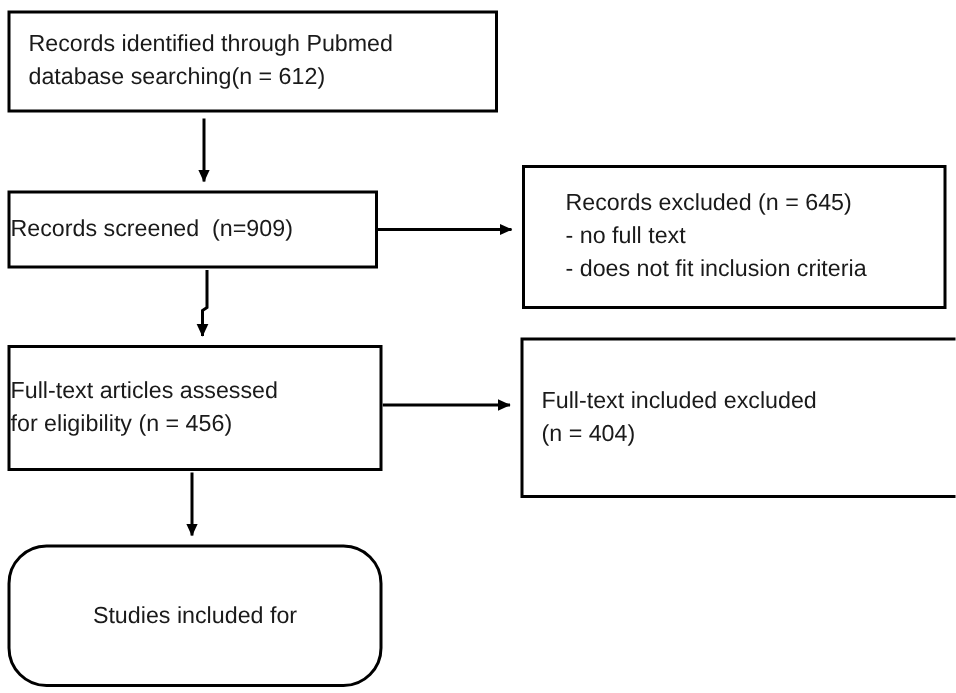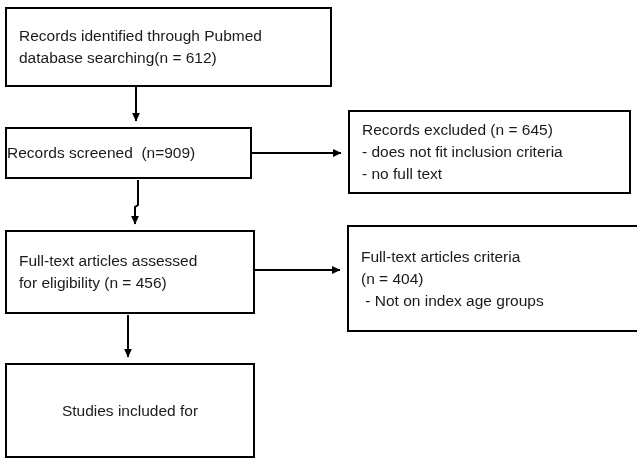--- a/index.html
+++ b/index.html
@@ -31,43 +31,43 @@
     flex-direction: column;
     justify-content: center;
   }
   .box .line {
     font-size: 15.5px;
     line-height: 1.42;
     white-space: pre;
   }
   .align-left { align-items: flex-start; }
   .align-left .line { text-align: left; }
-  .align-center { align-items: center; }
+  .align-center { align-items: center; border-radius: 26px; }
   .align-center .line { text-align: center; }
 
   
   #box-identified {
-    left: 5px; top: 7px; width: 327px; height: 80px;
+    left: 5px; top: 7px; width: 327px; height: 68px;
     padding-left: 12px; padding-right: 8px;
   }
   #box-screened {
     left: 5px; top: 127px; width: 247px; height: 52px;
     padding-right: 8px;
   }
   #box-fulltext {
     left: 5px; top: 230px; width: 250px; height: 84px;
-    padding-left: 12px; padding-right: 8px;
+    padding-left: 0; padding-right: 8px;
   }
   #box-included {
     left: 5px; top: 363px; width: 250px; height: 95px;
     padding-left: 8px; padding-right: 8px;
   }
   #box-records-excluded {
-    left: 348px; top: 110px; width: 283px; height: 84px;
-    padding-left: 12px; padding-right: 6px;
+    left: 348px; top: 110px; width: 283px; height: 96px;
+    padding-left: 27px; padding-right: 6px;
   }
   #box-fulltext-excluded {
     left: 347px; top: 225px; width: 300px; height: 107px;
     padding-left: 12px; padding-right: 6px;
   }
 
   
   #connectors {
     position: absolute;
     left: 0; top: 0;
@@ -112,32 +112,31 @@
     <div class="line">Records identified through Pubmed</div>
     <div class="line">database searching(n = 612)</div>
   </div>
 
   <div class="box align-left" id="box-screened">
     <div class="line">Records screened  (n=909)</div>
   </div>
 
   <div class="box align-left" id="box-records-excluded">
     <div class="line">Records excluded (n = 645)</div>
+    <div class="line">- no full text</div>
     <div class="line">- does not fit inclusion criteria</div>
-    <div class="line">- no full text</div>
   </div>
 
   <div class="box align-left" id="box-fulltext">
     <div class="line">Full-text articles assessed</div>
     <div class="line">for eligibility (n = 456)</div>
   </div>
 
   <div class="box align-left" id="box-fulltext-excluded">
-    <div class="line">Full-text articles criteria</div>
+    <div class="line">Full-text included excluded</div>
     <div class="line">(n = 404)</div>
-    <div class="line"> - Not on index age groups</div>
   </div>
 
   <div class="box align-center" id="box-included">
     <div class="line">Studies included for</div>
   </div>
 
 </div>
 
 </body></html>

